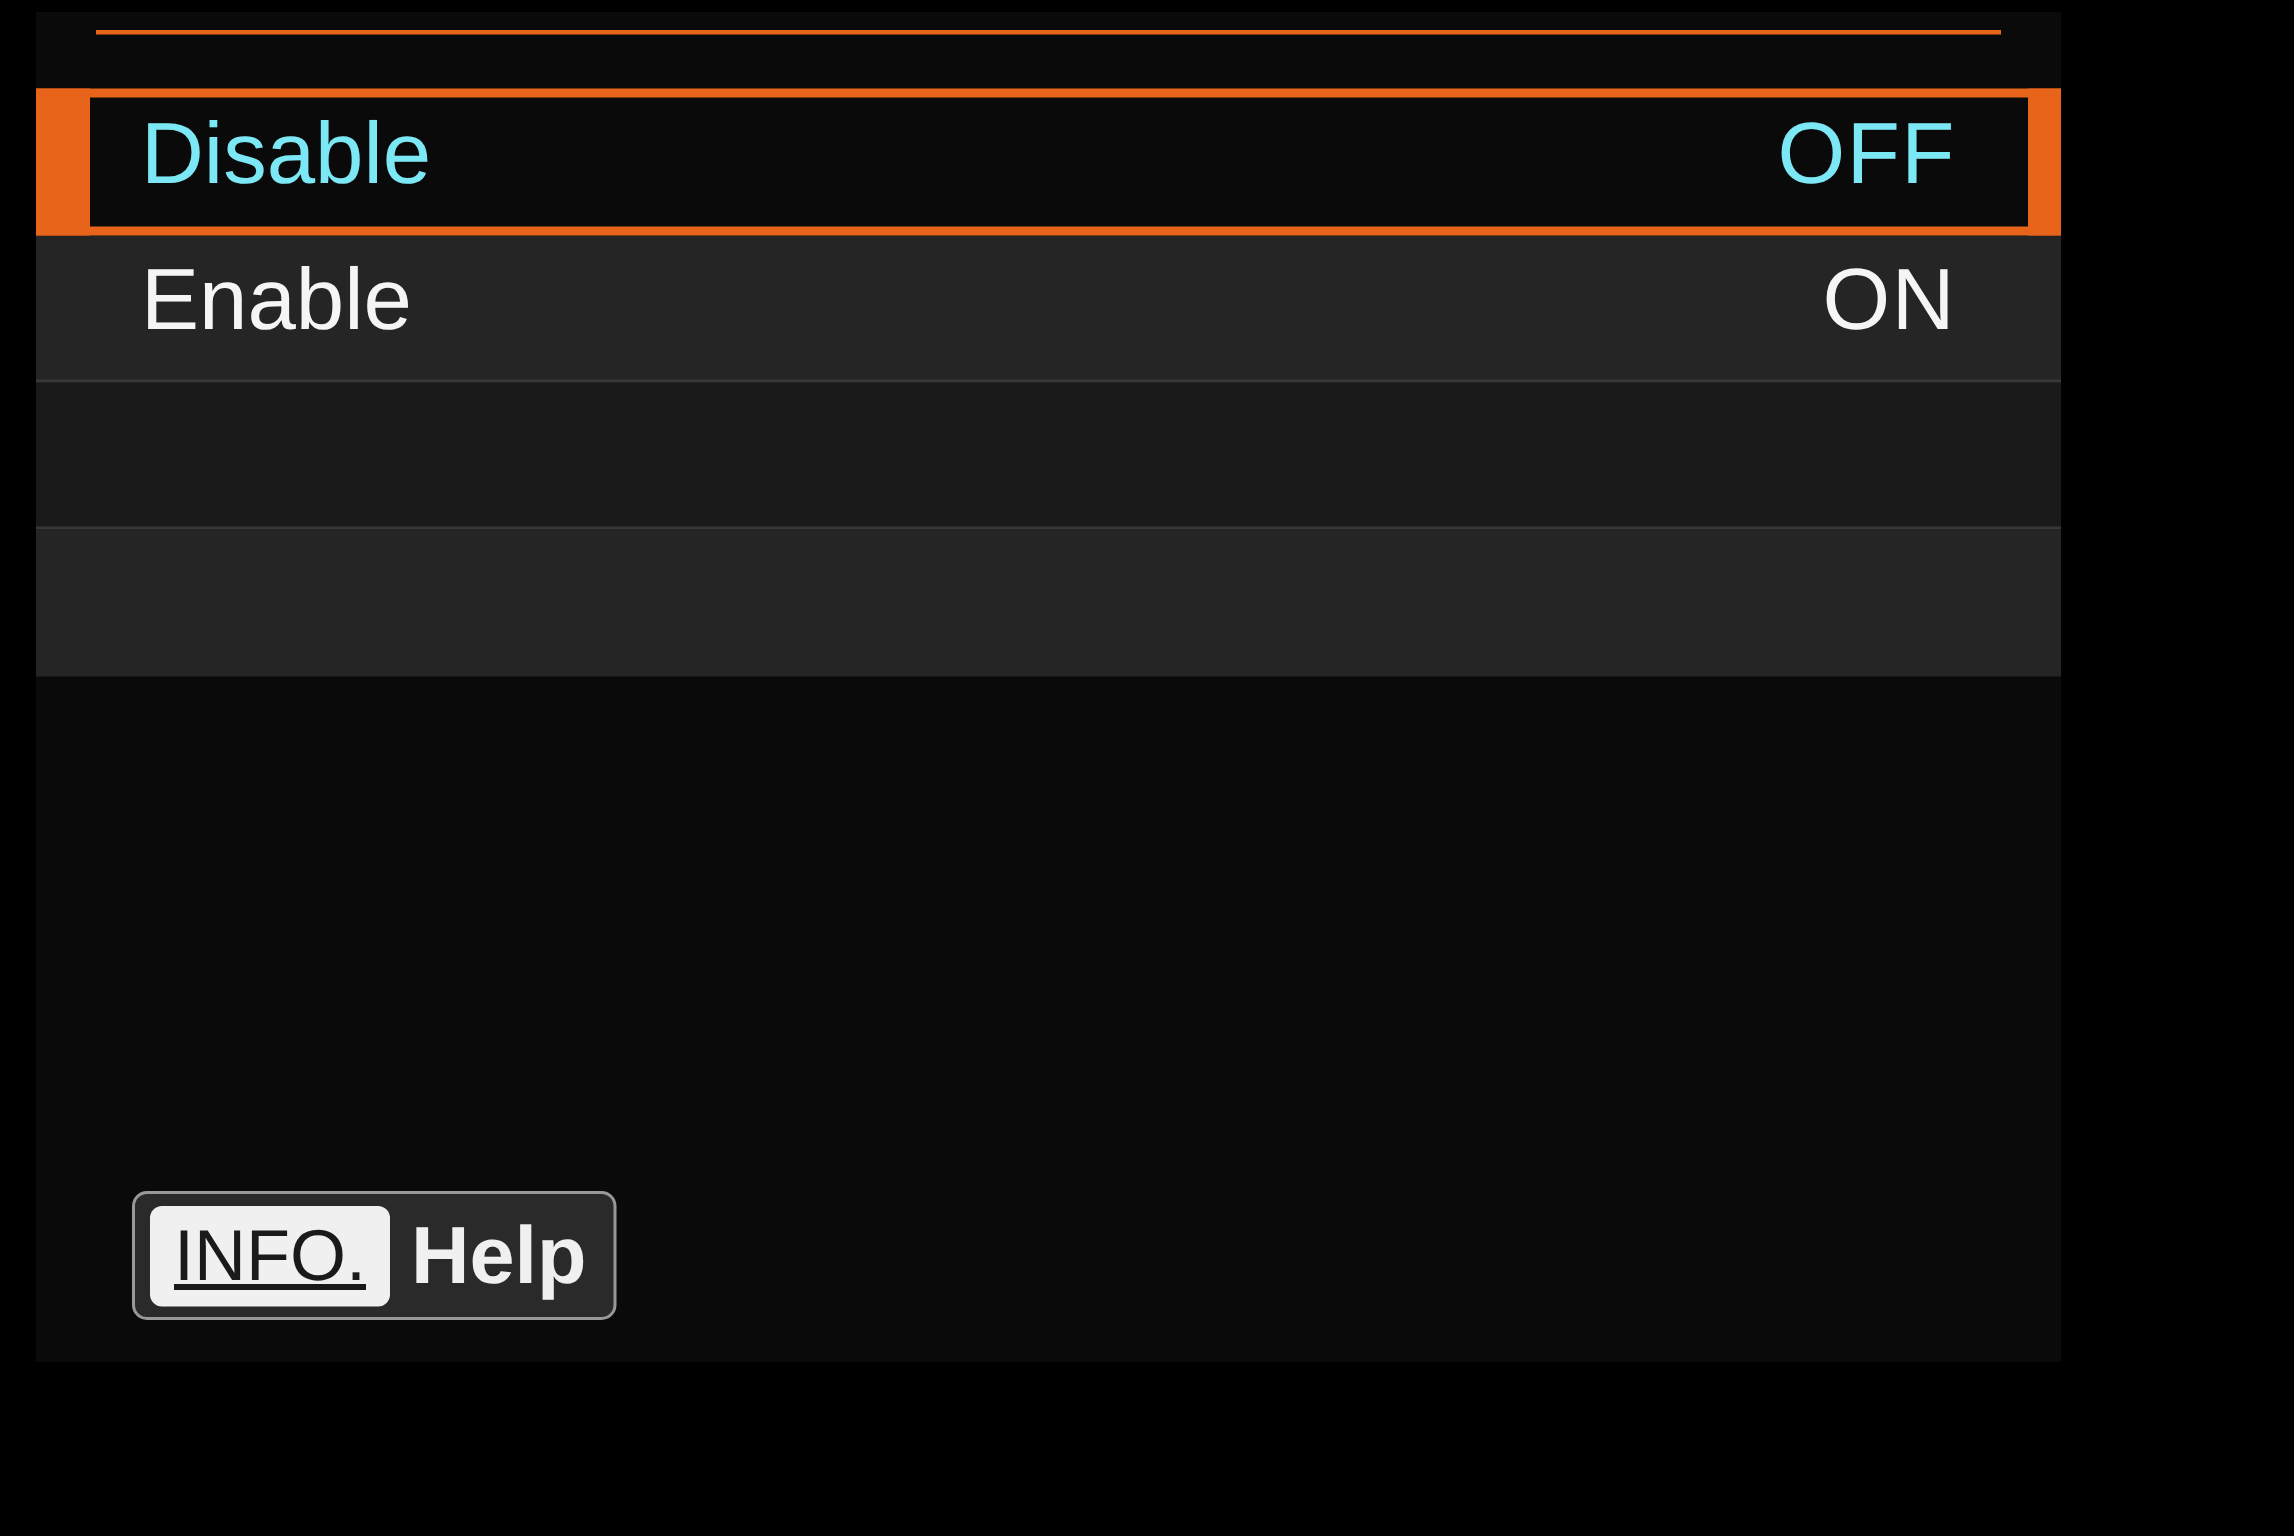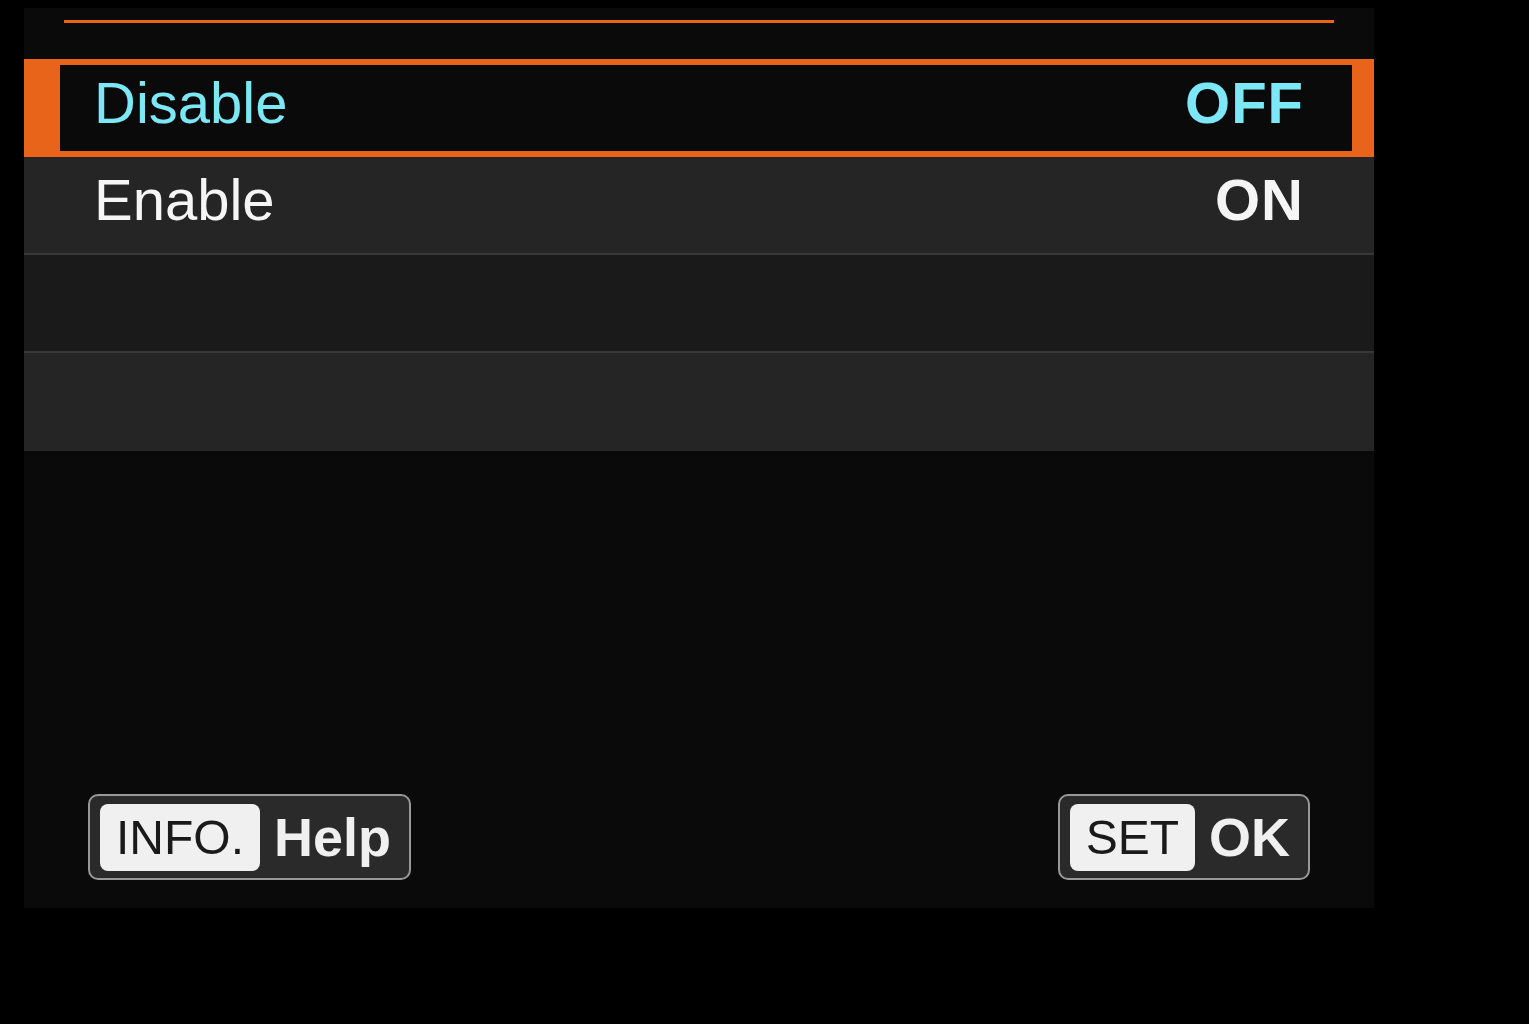--- a/index.html
+++ b/index.html
@@ -91,21 +91,21 @@
     .option-row.empty {
       background: #1a1a1a;
     }
     .option-row.empty.alt2 {
       background: #252525;
     }
     .option-label {
       font-weight: 400;
     }
     .option-value {
-      font-weight: 700;
+      font-weight: 400;
       letter-spacing: 1px;
     }
     .footer {
       position: absolute;
       bottom: 28px;
       left: 64px;
       right: 64px;
       display: flex;
       justify-content: space-between;
       align-items: center;
@@ -121,20 +121,21 @@
     }
     .btn-pill {
       background: #f0f0f0;
       color: #1a1a1a;
       font-size: 48px;
       font-weight: 400;
       border-radius: 8px;
       padding: 6px 16px;
       margin-right: 14px;
       letter-spacing: 0px;
+      text-decoration: underline;
     }
     .btn-text {
       color: #f0f0f0;
       font-size: 54px;
       font-weight: 700;
     }
   </style>
 </head>
 <body>
 
@@ -154,18 +155,14 @@
     </div>
     <div class="option-row empty"></div>
     <div class="option-row empty alt2" style="border-bottom:none;"></div>
   </div>
 
   <div class="footer">
     <div class="btn-group">
       <span class="btn-pill">INFO.</span>
       <span class="btn-text">Help</span>
     </div>
-    <div class="btn-group">
-      <span class="btn-pill">SET</span>
-      <span class="btn-text">OK</span>
-    </div>
   </div>
 </div>
 
 </body></html>

